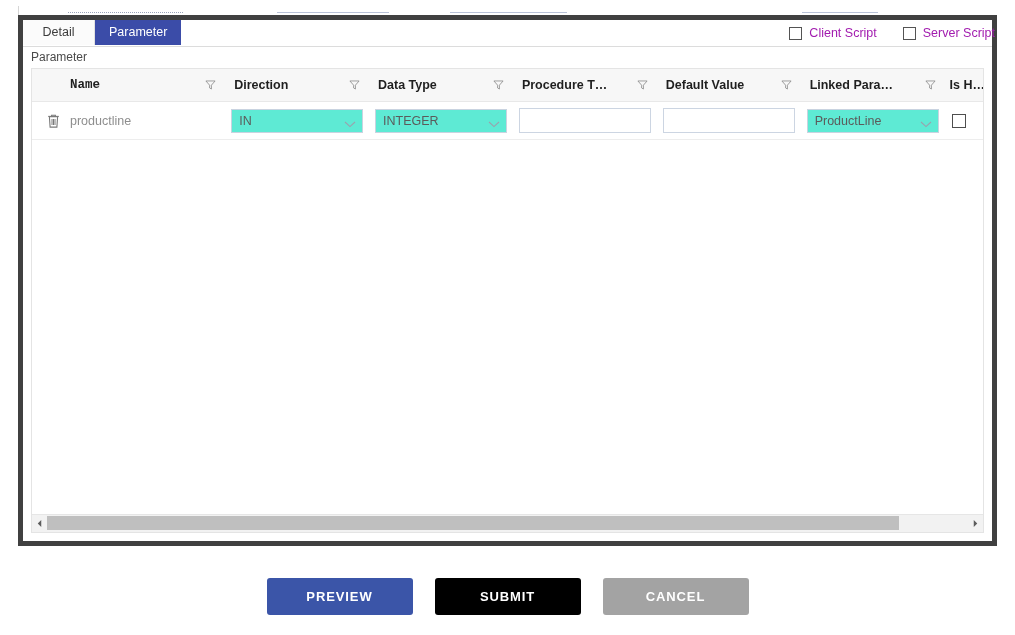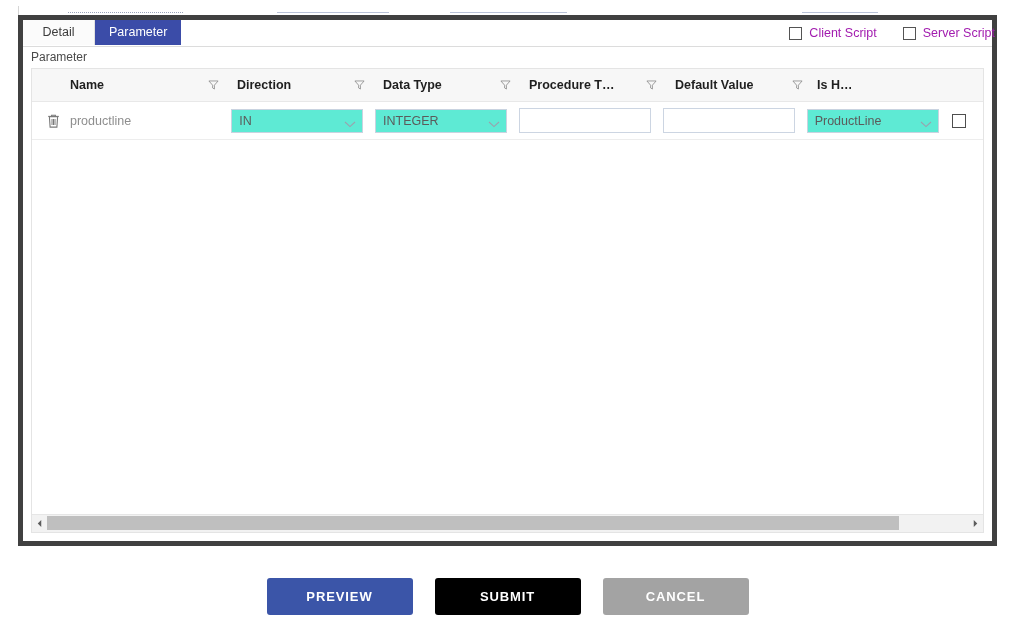--- a/index.html
+++ b/index.html
@@ -311,21 +311,21 @@
       <span>Parameter</span>
     </div>
   </div>
 
   <div class="section-caption">Parameter</div>
 
   <div class="grid">
 
     <div class="grid-head">
       <div class="hcell" style="width:195px;">
-        <span class="htext" style="padding-left:28px;">Name</span>
+        <span class="htext" style="padding-left:28px;font-family:Liberation Mono, monospace;">Name</span>
         <span class="filter-icon">
           <svg viewBox="0 0 12 12" width="11" height="11">
               <path d="M1 1.6h10L7 6.2v4.2L5 9.2V6.2z" fill="none" stroke="#8c8c8c" stroke-width="0.9"></path>
             </svg>
         </span>
       </div>
       <div class="hcell" style="width:146px;">
         <span class="htext">Direction</span>
         <span class="filter-icon">
           <svg viewBox="0 0 12 12" width="11" height="11">
@@ -344,20 +344,28 @@
       <div class="hcell" style="width:146px;">
         <span class="htext">Procedure T…</span>
         <span class="filter-icon">
           <svg viewBox="0 0 12 12" width="11" height="11">
               <path d="M1 1.6h10L7 6.2v4.2L5 9.2V6.2z" fill="none" stroke="#8c8c8c" stroke-width="0.9"></path>
             </svg>
         </span>
       </div>
       <div class="hcell" style="width:146px;">
         <span class="htext">Default Value</span>
+        <span class="filter-icon">
+          <svg viewBox="0 0 12 12" width="11" height="11">
+              <path d="M1 1.6h10L7 6.2v4.2L5 9.2V6.2z" fill="none" stroke="#8c8c8c" stroke-width="0.9"></path>
+            </svg>
+        </span>
+      </div>
+      <div class="hcell" style="width:146px;">
+        <span class="htext">Linked Para…</span>
         <span class="filter-icon">
           <svg viewBox="0 0 12 12" width="11" height="11">
               <path d="M1 1.6h10L7 6.2v4.2L5 9.2V6.2z" fill="none" stroke="#8c8c8c" stroke-width="0.9"></path>
             </svg>
         </span>
       </div>
       <div class="hcell" style="width:40px; padding-left:6px;">
         <span class="htext">Is H…</span>
       </div>
     </div>

